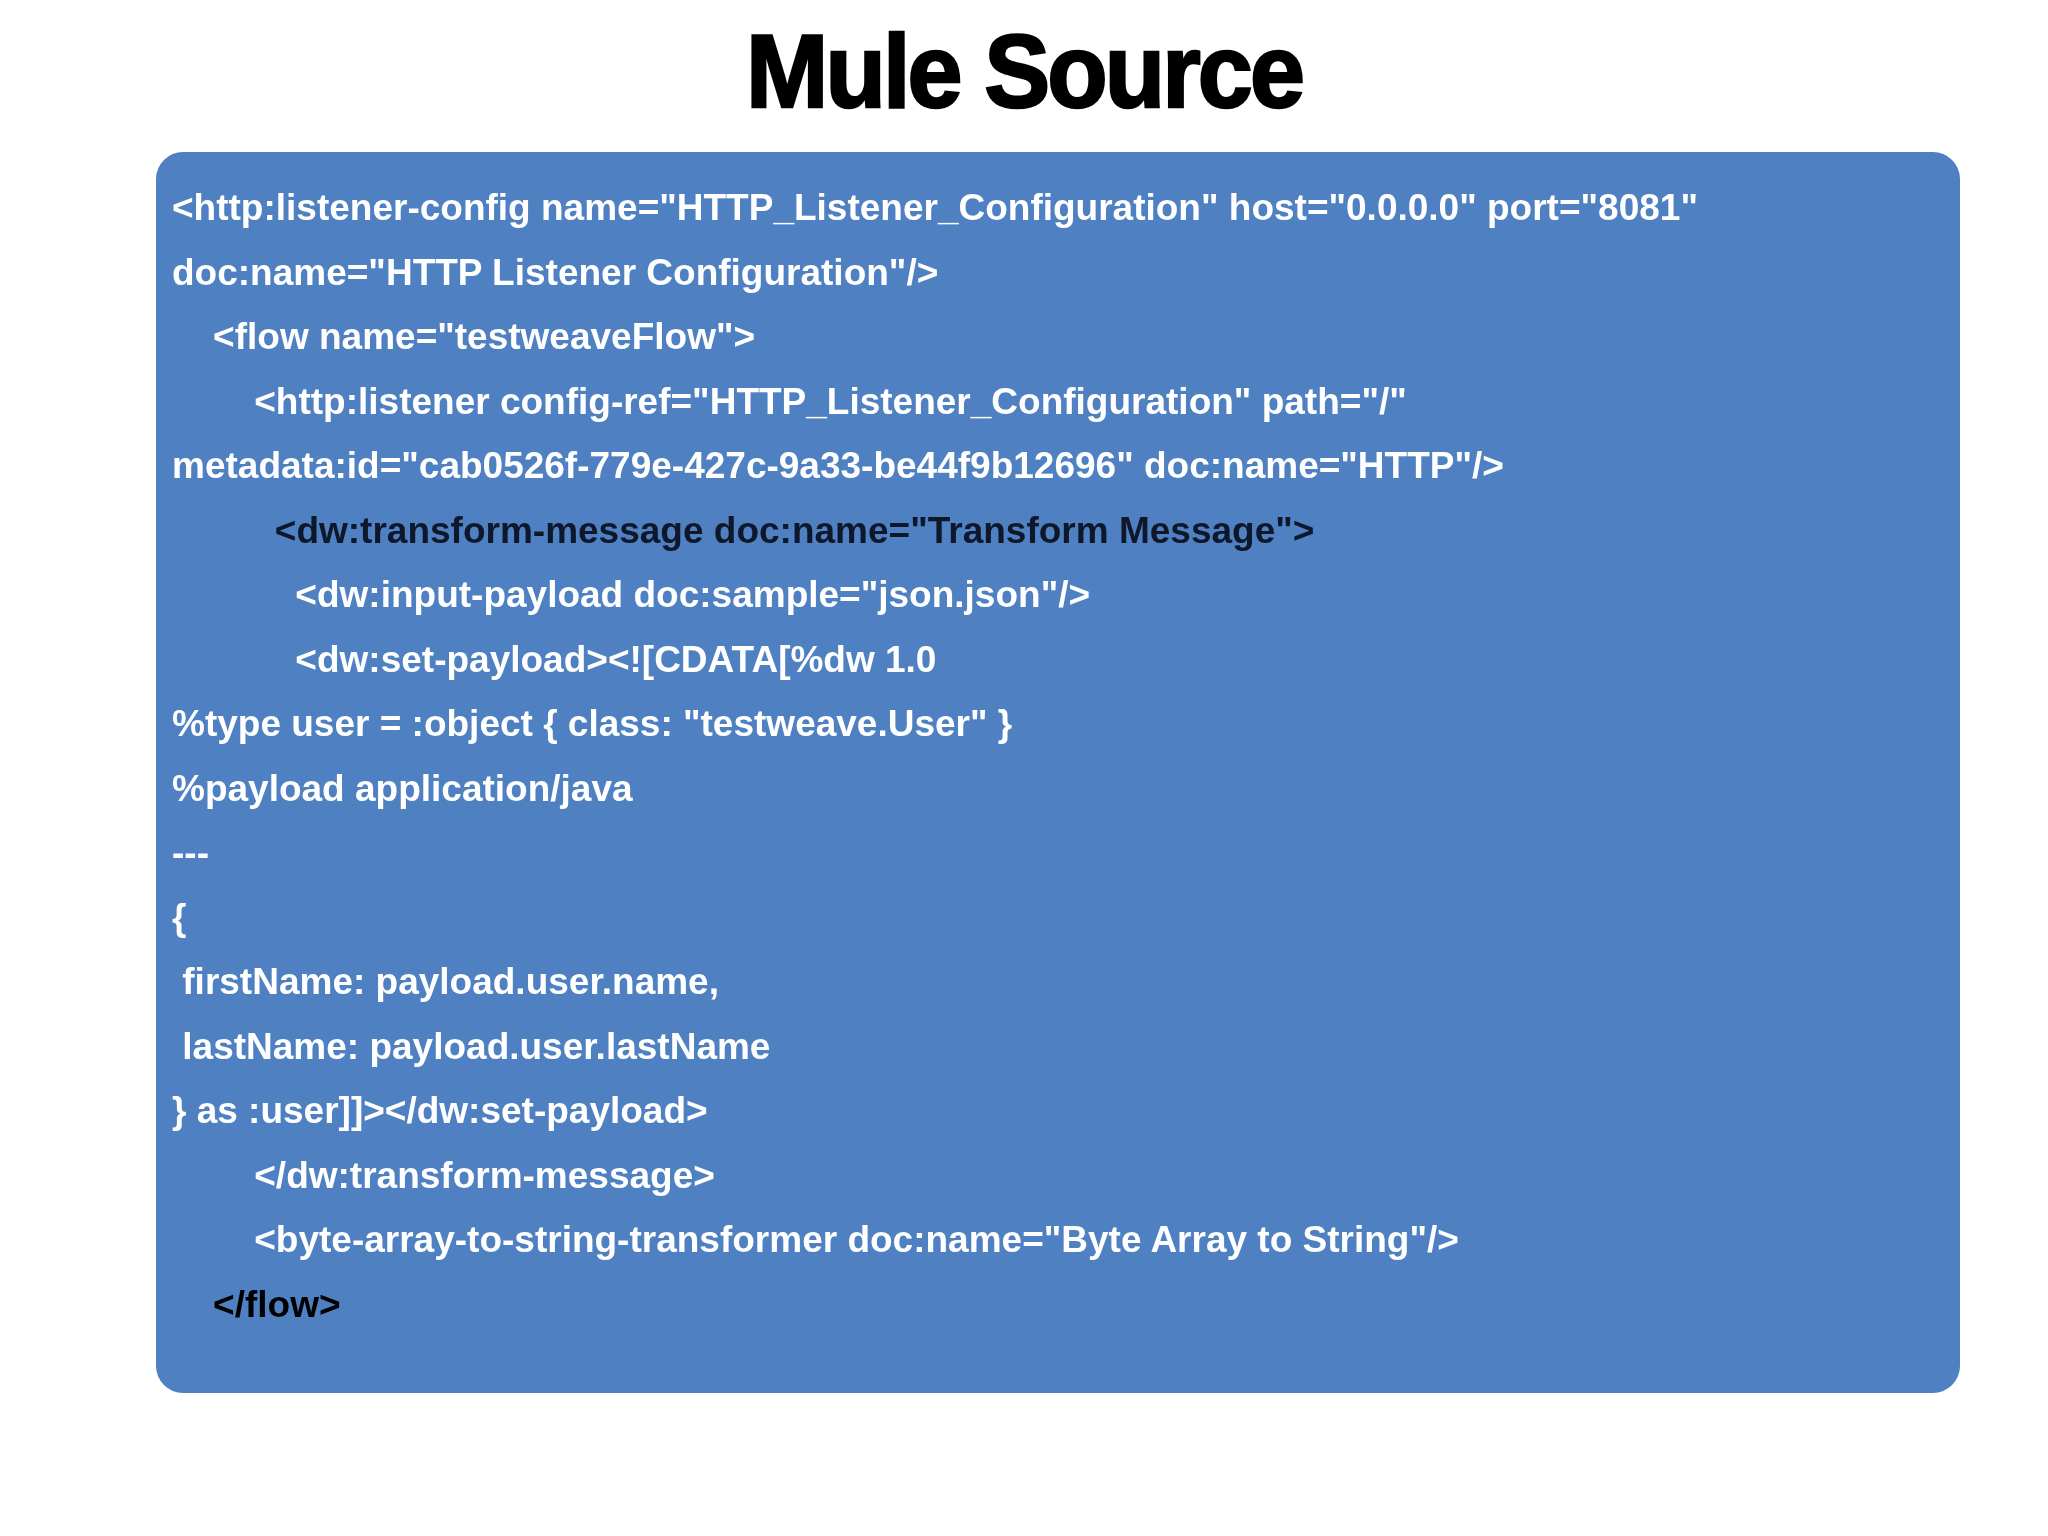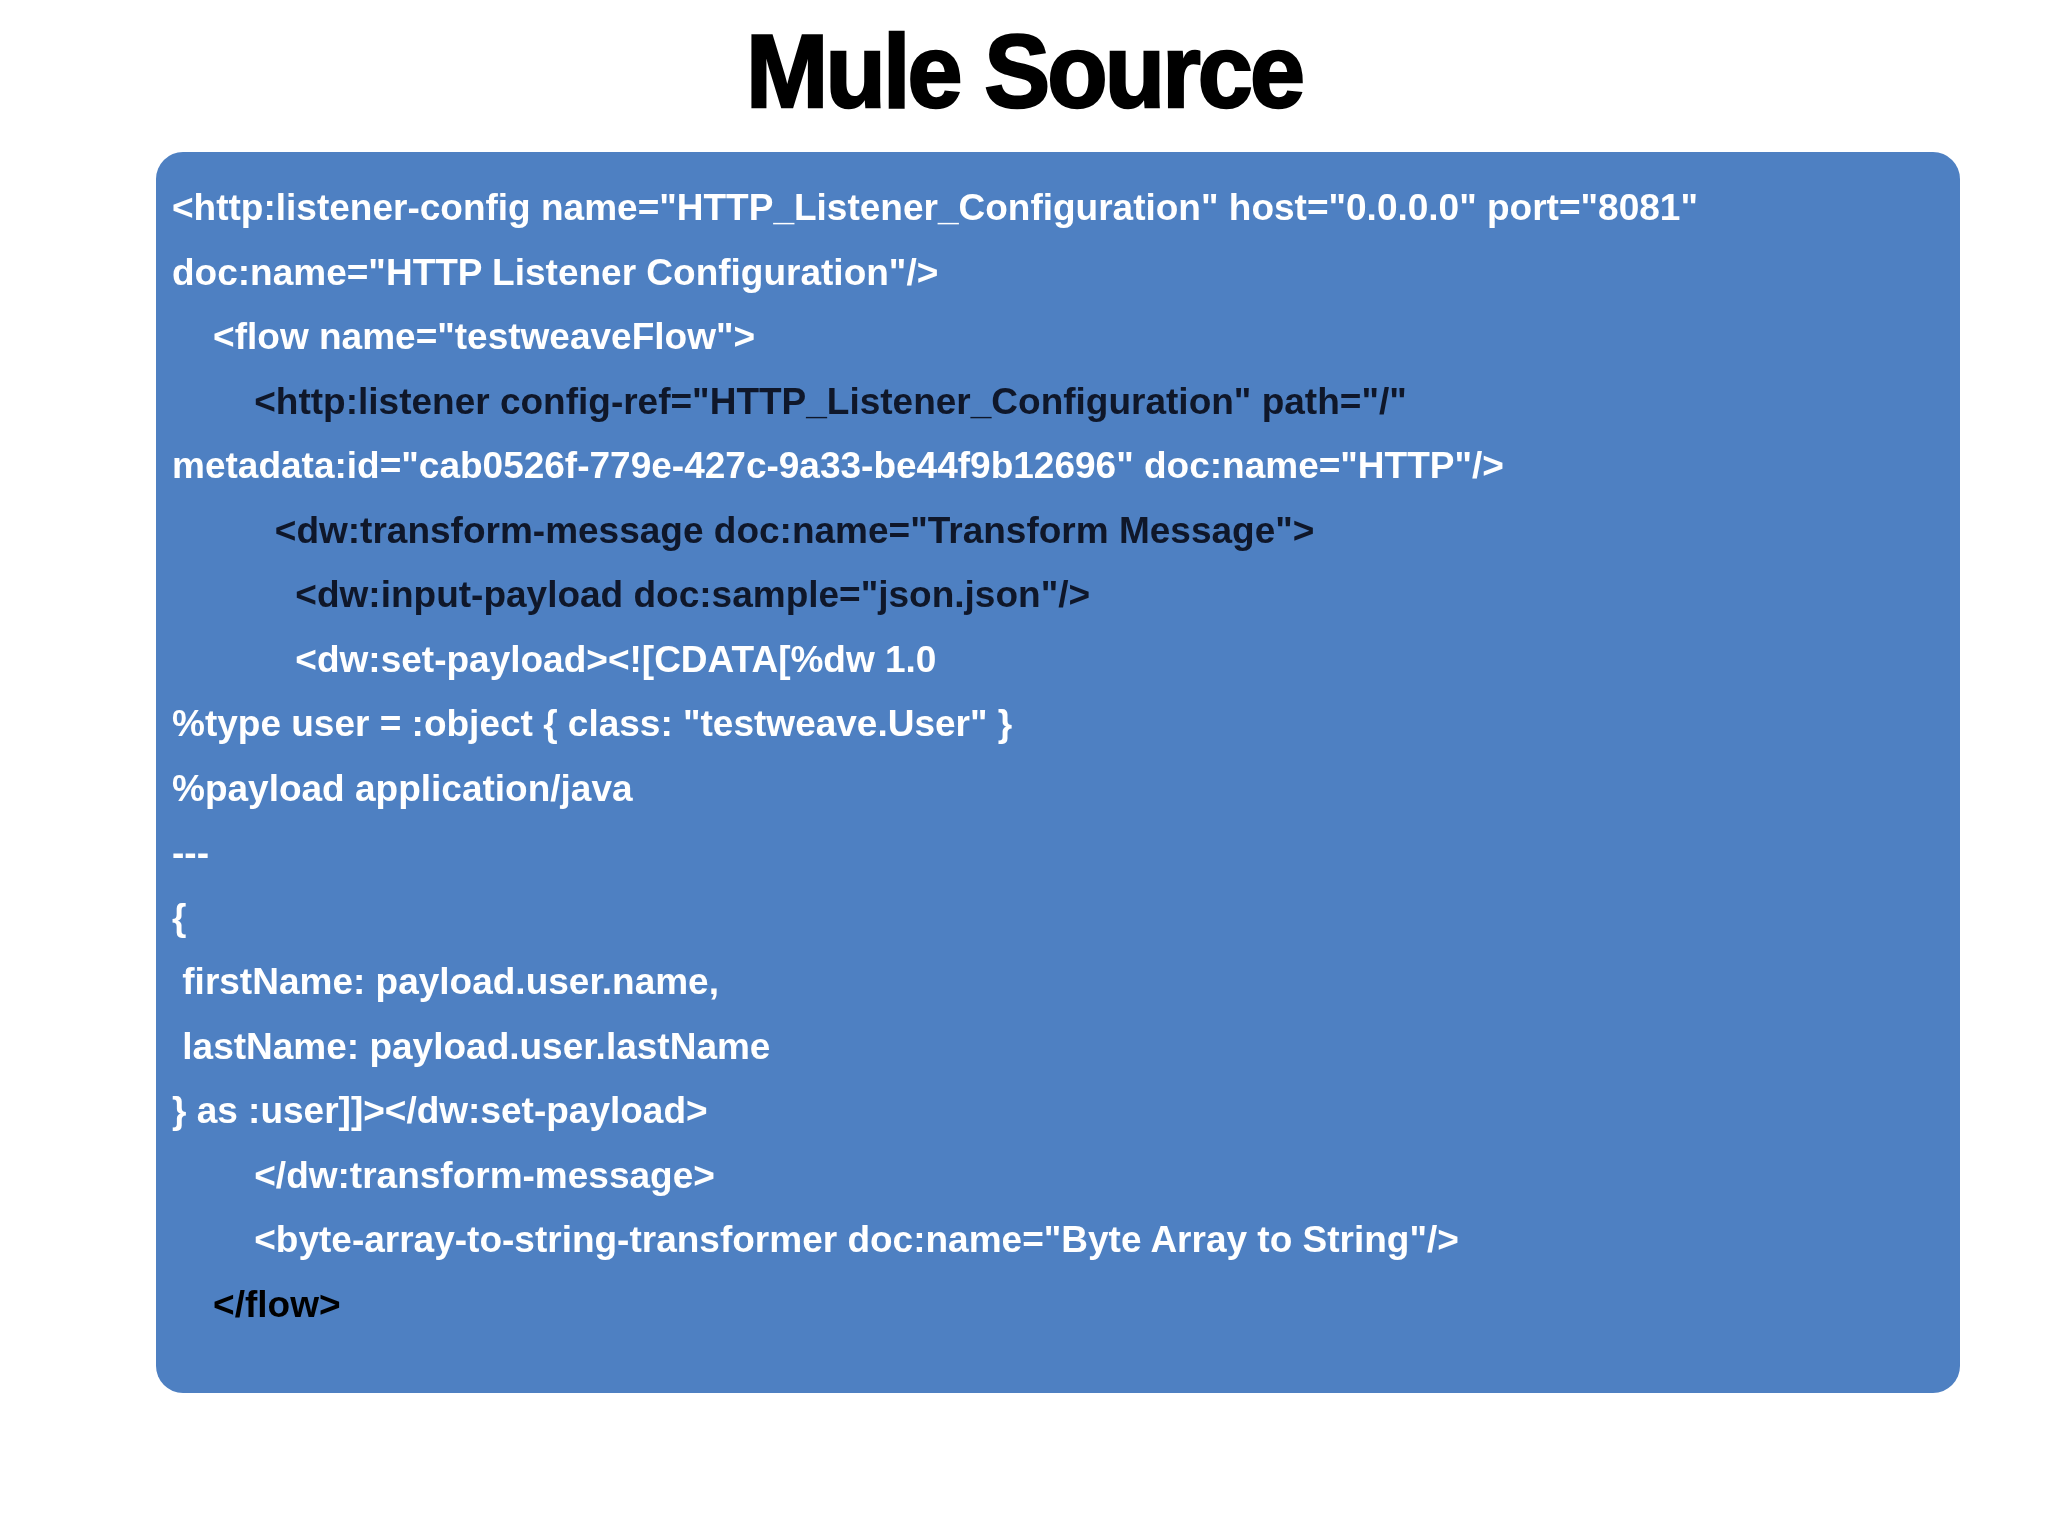--- a/index.html
+++ b/index.html
@@ -55,24 +55,24 @@
 <body style="background: rgb(255, 255, 255);">
 
 <div class="slide">
 
   <div class="slide-title" style="color: rgb(0, 0, 0);">Mule Source</div>
 
   <div class="code-panel" style="background: rgb(78, 128, 194);">
     <div class="code-line" style="color: rgb(255, 255, 255);">&lt;http:listener-config name="HTTP_Listener_Configuration" host="0.0.0.0" port="8081"</div>
     <div class="code-line" style="color: rgb(255, 255, 255);">doc:name="HTTP Listener Configuration"/&gt;</div>
     <div class="code-line" style="color: rgb(255, 255, 255);">    &lt;flow name="testweaveFlow"&gt;</div>
-    <div class="code-line" style="color: #0f172a;">        &lt;http:listener config-ref="HTTP_Listener_Configuration" path="/"</div>
+    <div class="code-line" style="color: #ffffff;">        &lt;http:listener config-ref="HTTP_Listener_Configuration" path="/"</div>
     <div class="code-line" style="color: rgb(255, 255, 255);">metadata:id="cab0526f-779e-427c-9a33-be44f9b12696" doc:name="HTTP"/&gt;</div>
     <div class="code-line" style="color: #0f172a;">          &lt;dw:transform-message doc:name="Transform Message"&gt;</div>
-    <div class="code-line" style="color: #0f172a;">            &lt;dw:input-payload doc:sample="json.json"/&gt;</div>
+    <div class="code-line" style="color: #ffffff;">            &lt;dw:input-payload doc:sample="json.json"/&gt;</div>
     <div class="code-line" style="color: rgb(255, 255, 255);">            &lt;dw:set-payload&gt;&lt;![CDATA[%dw 1.0</div>
     <div class="code-line" style="color: rgb(255, 255, 255);">%type user = :object { class: "testweave.User" }</div>
     <div class="code-line" style="color: rgb(255, 255, 255);">%payload application/java</div>
     <div class="code-line" style="color: rgb(255, 255, 255);">---</div>
     <div class="code-line" style="color: rgb(255, 255, 255);">{</div>
     <div class="code-line" style="color: rgb(255, 255, 255);"> firstName: payload.user.name,</div>
     <div class="code-line" style="color: rgb(255, 255, 255);"> lastName: payload.user.lastName</div>
     <div class="code-line" style="color: #ffffff;">} as :user]]&gt;&lt;/dw:set-payload&gt;</div>
     <div class="code-line" style="color: rgb(255, 255, 255);">        &lt;/dw:transform-message&gt;</div>
     <div class="code-line" style="color: rgb(255, 255, 255);">        &lt;byte-array-to-string-transformer doc:name="Byte Array to String"/&gt;</div>

